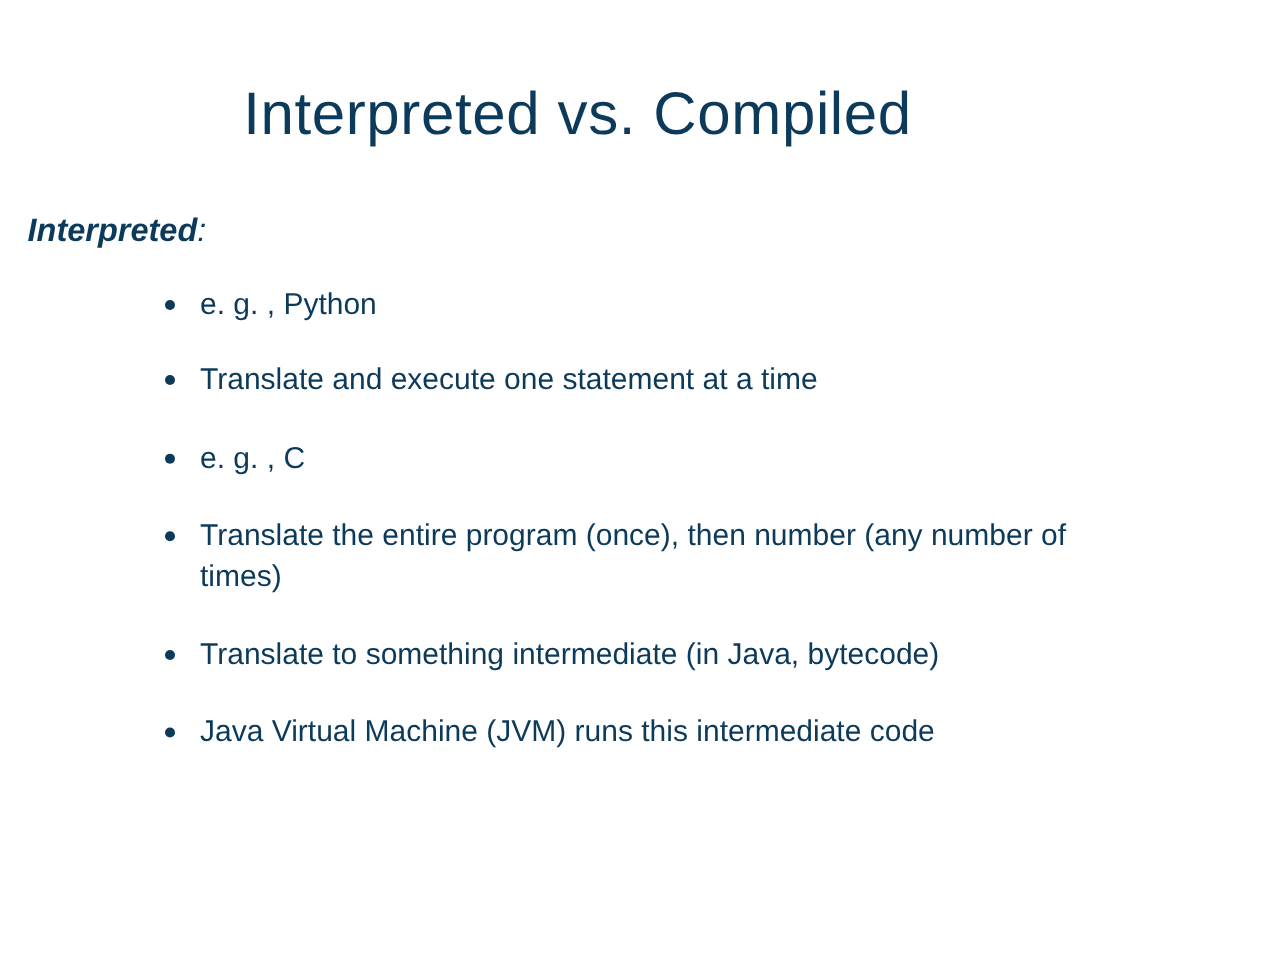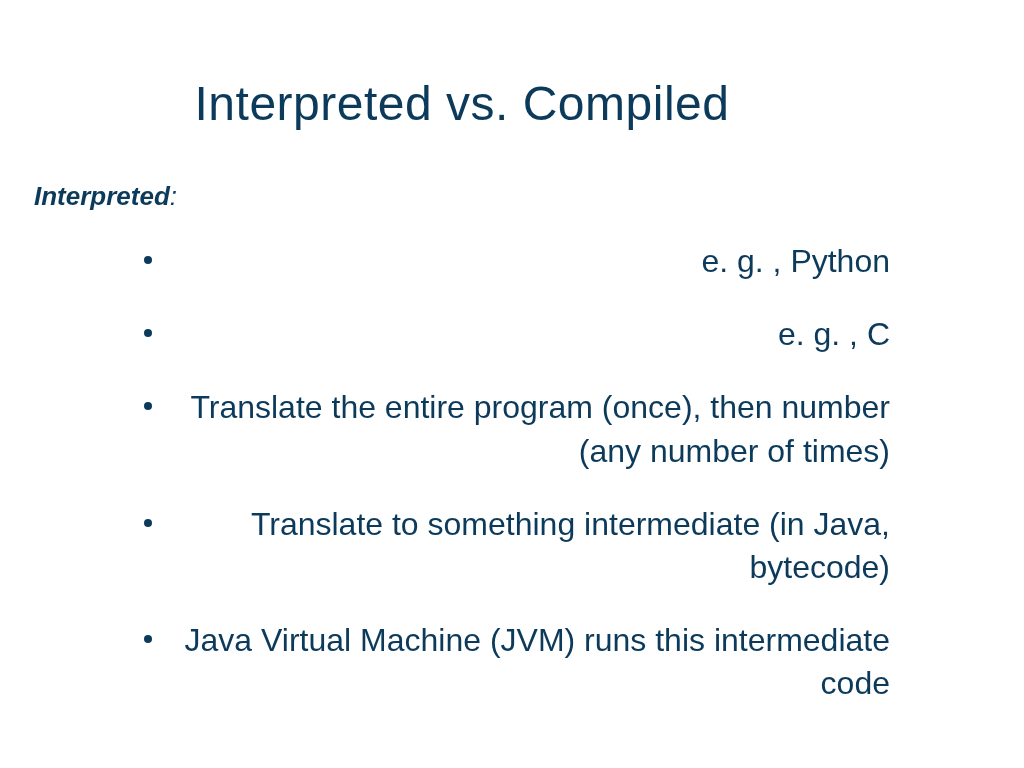--- a/index.html
+++ b/index.html
@@ -9,21 +9,21 @@
     height: 768px;
     background: #ffffff;
     font-family: Verdana, Geneva, sans-serif;
     color: #0c3a5b;
     overflow: hidden;
   }
   .slide {
     box-sizing: border-box;
     width: 924px;
     height: 768px;
-    padding: 16px;
+    padding: 4px;
   }
   h1.title {
     margin: 0;
     padding-top: 60px;
     text-align: center;
     font-weight: 400;
     font-size: 48px;
     letter-spacing: 0.5px;
   }
   .content {
@@ -38,25 +38,24 @@
   .section-label .colon {
     font-weight: 400;
   }
   ul.bullets {
     list-style: none;
     margin: 0 0 30px 0;
     padding: 0 0 0 110px;
   }
   ul.bullets li {
     position: relative;
-    font-size: 32px;
+    font-size: 24px;
     line-height: 1.35;
     margin: 0 0 30px 0;
     padding-left: 28px;
-    text-align: right;
   }
   ul.bullets li::before {
     content: "";
     position: absolute;
     left: 0;
     top: 0.5em;
     width: 8px;
     height: 8px;
     background: #0c3a5b;
     border-radius: 50%;
@@ -70,20 +69,21 @@
 <div class="slide">
   <h1 class="title">Interpreted vs. Compiled</h1>
 
   <div class="content">
 
     <p class="section-label">
       <span>Interpreted</span><span class="colon">:</span>
     </p>
     <ul class="bullets tight">
       <li>e. g. , Python</li>
+      <li>Translate and execute one statement at a time</li>
     </ul>
 
     <ul class="bullets">
       <li>e. g. , C</li>
       <li>Translate the entire program (once), then number (any number of times)</li>
     </ul>
 
     <ul class="bullets last">
       <li>Translate to something intermediate (in Java, bytecode)</li>
       <li>Java Virtual Machine (JVM) runs this intermediate code</li>

